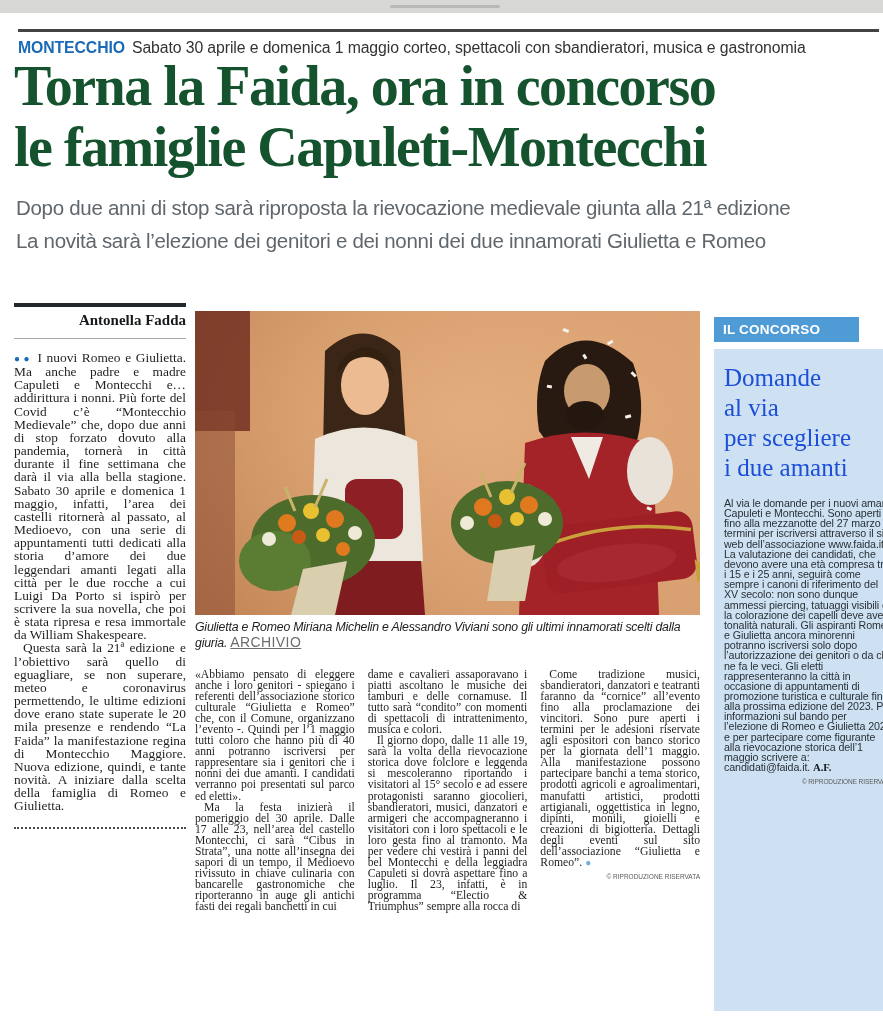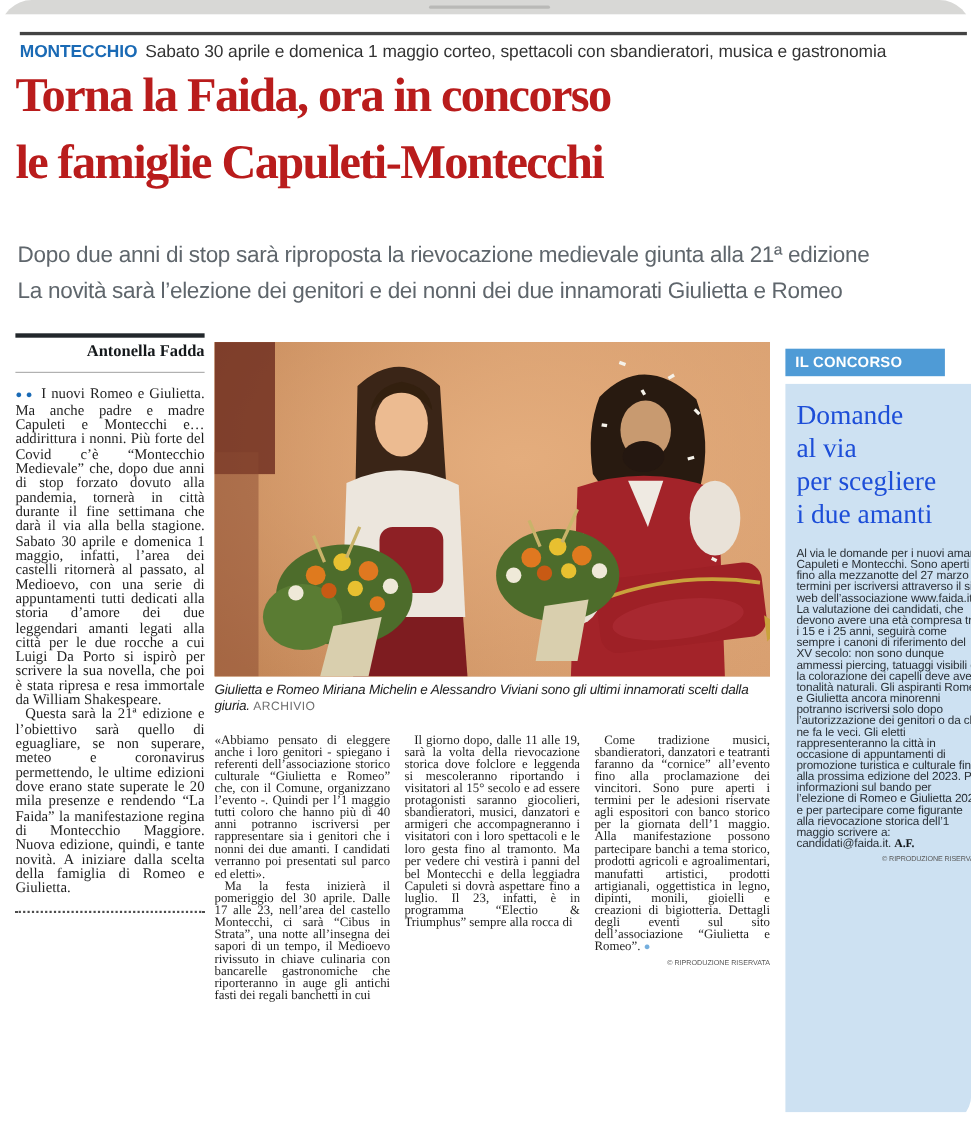--- a/index.html
+++ b/index.html
@@ -1,55 +1,55 @@
 <!DOCTYPE html>
 <html lang="it"><head>
 <meta charset="utf-8">
 <style>
   html,body{margin:0;padding:0;background:#fff;}
   #page{position:relative;width:883px;height:1024px;background:#ffffff;overflow:hidden;
-        font-family:"Liberation Serif",serif;color:#1f1f1f;border-radius:29px;}
+        font-family:"Liberation Serif",serif;color:#1f1f1f;}
 
   
   .topstrip{position:absolute;top:0;left:0;right:0;height:13px;background:#d8d8d6;}
   .topstrip .smudge{position:absolute;top:5px;left:390px;width:110px;height:3px;background:#b9b9b7;border-radius:2px;}
   .toprule{position:absolute;top:29px;left:18px;right:4px;height:3px;background:#434343;}
 
   
   .kicker{position:absolute;top:39px;left:18px;right:6px;font-family:"Liberation Sans",sans-serif;
           font-size:15.8px;letter-spacing:-0.1px;color:#333;white-space:nowrap;}
   .kicker-label{color:#1a6ab5;font-weight:700;margin-right:7px;}
 
   
-  .headline{position:absolute;top:56px;left:14px;width:862px;font-weight:700;font-size:44px;
-            line-height:61px;letter-spacing:-1.5px;color:#b91c1c;white-space:pre-line;}
-
-  
-  .deck{position:absolute;top:215px;left:16px;width:862px;font-family:"Liberation Sans",sans-serif;
+  .headline{position:absolute;top:56px;left:14px;width:862px;font-weight:700;font-size:56px;
+            line-height:61px;letter-spacing:-1.5px;color:#14532d;white-space:pre-line;}
+
+  
+  .deck{position:absolute;top:191px;left:16px;width:862px;font-family:"Liberation Sans",sans-serif;
         font-size:20.5px;line-height:33px;letter-spacing:-0.3px;color:#5f666c;white-space:pre-line;}
 
   
   .left-col{position:absolute;left:14px;top:303px;width:172px;}
   .byline-rule{height:4px;background:#22272b;}
   .byline{font-size:15px;font-weight:700;color:#15191c;padding:5px 0 9px;border-bottom:1px solid #a9a9a9;text-align:right;}
   .left-body{margin-top:12px;font-size:13.4px;line-height:13.15px;text-align:justify;hyphens:auto;}
   .left-body p{margin:0;}
   .para2{text-indent:9px;}
   .lead-dots{color:#1a6ab5;font-size:10px;letter-spacing:2px;}
   .dotted-divider{margin-top:15px;border-top:2px dotted #4c4c4c;}
   .pull-quote{margin-top:11px;font-family:"Liberation Sans",sans-serif;font-weight:700;font-style:italic;
               font-size:19.5px;line-height:24px;color:#0e66ad;white-space:pre-line;letter-spacing:-0.3px;}
 
   
   .center{position:absolute;left:195px;top:311px;width:505px;}
   .photo{display:block;width:505px;height:304px;background:#c98f5e;}
   .caption{font-family:"Liberation Sans",sans-serif;font-size:12.3px;font-style:italic;color:#222;
            padding-top:5px;letter-spacing:-0.2px;}
   .cap-bold{font-weight:400;}
-  .cap-credit{font-style:normal;font-size:11px;color:#6d6d6d;letter-spacing:0.4px;}
+  .cap-credit{font-style:normal;font-size:14px;color:#6d6d6d;letter-spacing:0.4px;text-decoration:underline;}
   .cols{display:flex;gap:13px;margin-top:19px;}
   .col{flex:1;font-size:11.7px;line-height:11.05px;text-align:justify;hyphens:auto;height:374px;overflow:hidden;}
   .col p{margin:0;}
   .end-dot{color:#74aedd;font-size:10px;}
   .copyright{font-family:"Liberation Sans",sans-serif;font-size:6.5px;color:#5a5a5a;text-align:right;margin-top:3px;}
 
   
   .sidebar{position:absolute;left:714px;top:317px;width:188px;}
   .sb-tag{width:145px;box-sizing:border-box;background:#4f9bd6;color:#fff;
           font-family:"Liberation Sans",sans-serif;font-weight:700;font-size:13.5px;
@@ -178,20 +178,21 @@
     <div class="caption">
       <span class="cap-bold">Giulietta e Romeo</span><span> Miriana Michelin e Alessandro Viviani sono gli ultimi innamorati scelti dalla giuria. </span><span class="cap-credit">ARCHIVIO</span>
     </div>
 
     <div class="cols">
       <div class="col">
         <p class="para">«Abbiamo pensato di eleggere anche i loro genitori - spiegano i referenti dell’associazione storico culturale “Giulietta e Romeo” che, con il Comune, organizzano l’evento -. Quindi per l’1 maggio tutti coloro che hanno più di 40 anni potranno iscriversi per rappresentare sia i genitori che i nonni dei due amanti. I candidati verranno poi presentati sul parco ed eletti».</p>
         <p class="para para2">Ma la festa inizierà il pomeriggio del 30 aprile. Dalle 17 alle 23, nell’area del castello Montecchi, ci sarà “Cibus in Strata”, una notte all’insegna dei sapori di un tempo, il Medioevo rivissuto in chiave culinaria con bancarelle gastronomiche che riporteranno in auge gli antichi fasti dei regali banchetti in cui</p>
       </div>
       <div class="col">
+        <p class="para">dame e cavalieri assaporavano i piatti ascoltano le musiche dei tamburi e delle cornamuse. Il tutto sarà “condito” con momenti di spettacoli di intrattenimento, musica e colori.</p>
         <p class="para para2">Il giorno dopo, dalle 11 alle 19, sarà la volta della rievocazione storica dove folclore e leggenda si mescoleranno riportando i visitatori al 15° secolo e ad essere protagonisti saranno giocolieri, sbandieratori, musici, danzatori e armigeri che accompagneranno i visitatori con i loro spettacoli e le loro gesta fino al tramonto. Ma per vedere chi vestirà i panni del bel Montecchi e della leggiadra Capuleti si dovrà aspettare fino a luglio. Il 23, infatti, è in programma “Electio &amp; Triumphus” sempre alla rocca di</p>
       </div>
       <div class="col">
         <p class="para para2"><span>Come tradizione musici, sbandieratori, danzatori e teatranti faranno da “cornice” all’evento fino alla proclamazione dei vincitori. Sono pure aperti i termini per le adesioni riservate agli espositori con banco storico per la giornata dell’1 maggio. Alla manifestazione possono partecipare banchi a tema storico, prodotti agricoli e agroalimentari, manufatti artistici, prodotti artigianali, oggettistica in legno, dipinti, monili, gioielli e creazioni di bigiotteria. Dettagli degli eventi sul sito dell’associazione “Giulietta e Romeo”.</span> <span class="end-dot">●</span></p>
         <div class="copyright">© RIPRODUZIONE RISERVATA</div>
       </div>
     </div>
   </div>
 
   <div class="sidebar">

